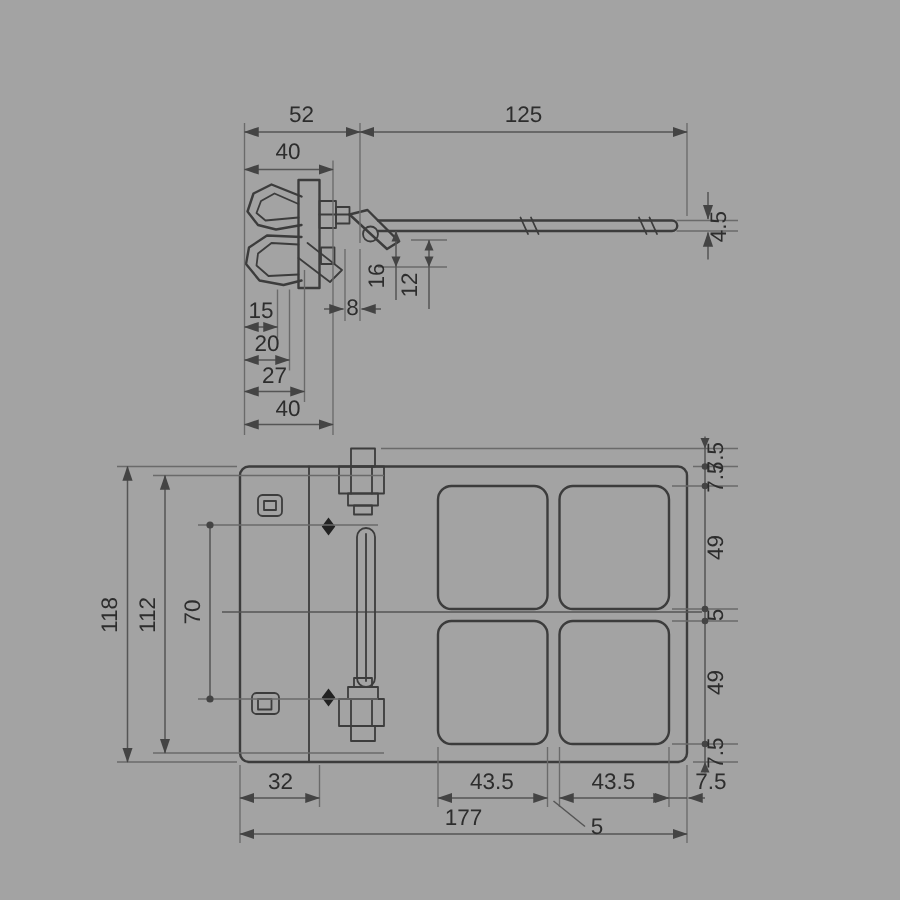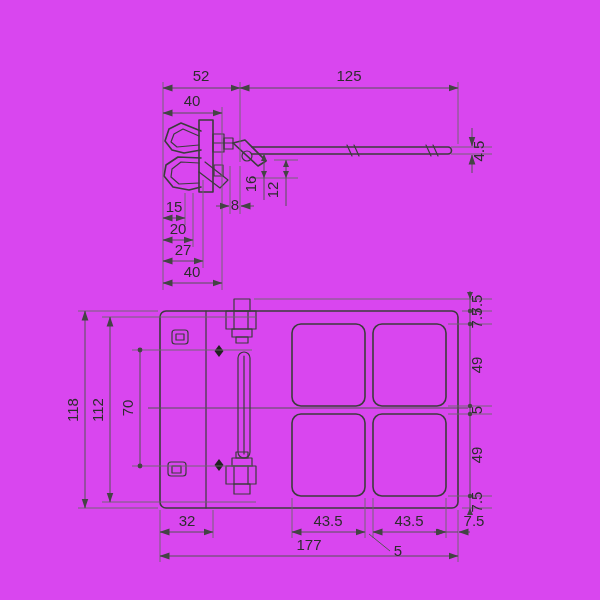--- a/index.html
+++ b/index.html
@@ -1,16 +1,16 @@
 <!DOCTYPE html>
 <html><head>
 <meta charset="utf-8">
 <style>
   html,body{margin:0;padding:0;background:#fff;}
-  .stage{position:relative;width:600px;height:600px;background:#d946ef;overflow:hidden;
+  .stage{position:relative;width:600px;height:600px;background:#a3a3a3;overflow:hidden;
          font-family:"Liberation Sans", sans-serif;}
   svg{display:block}
   .part{stroke:#3c3c3c;stroke-width:1.6;fill:none;stroke-linejoin:round;stroke-linecap:round;}
   .part2{stroke:#3c3c3c;stroke-width:1.2;fill:none;stroke-linejoin:round;stroke-linecap:round;}
   .ext{stroke:#6a6a6a;stroke-width:0.9;fill:none;}
   .diml{stroke:#555555;stroke-width:1;fill:none;}
   .dima{stroke:#555555;stroke-width:1;fill:none;marker-start:url(#arr);marker-end:url(#arr);}
   .dime{stroke:#555555;stroke-width:1;fill:none;marker-end:url(#arr);}
   .dt{font-family:"Liberation Sans",sans-serif;font-size:15px;fill:#2d2d2d;}
   .dot{fill:#444;}

